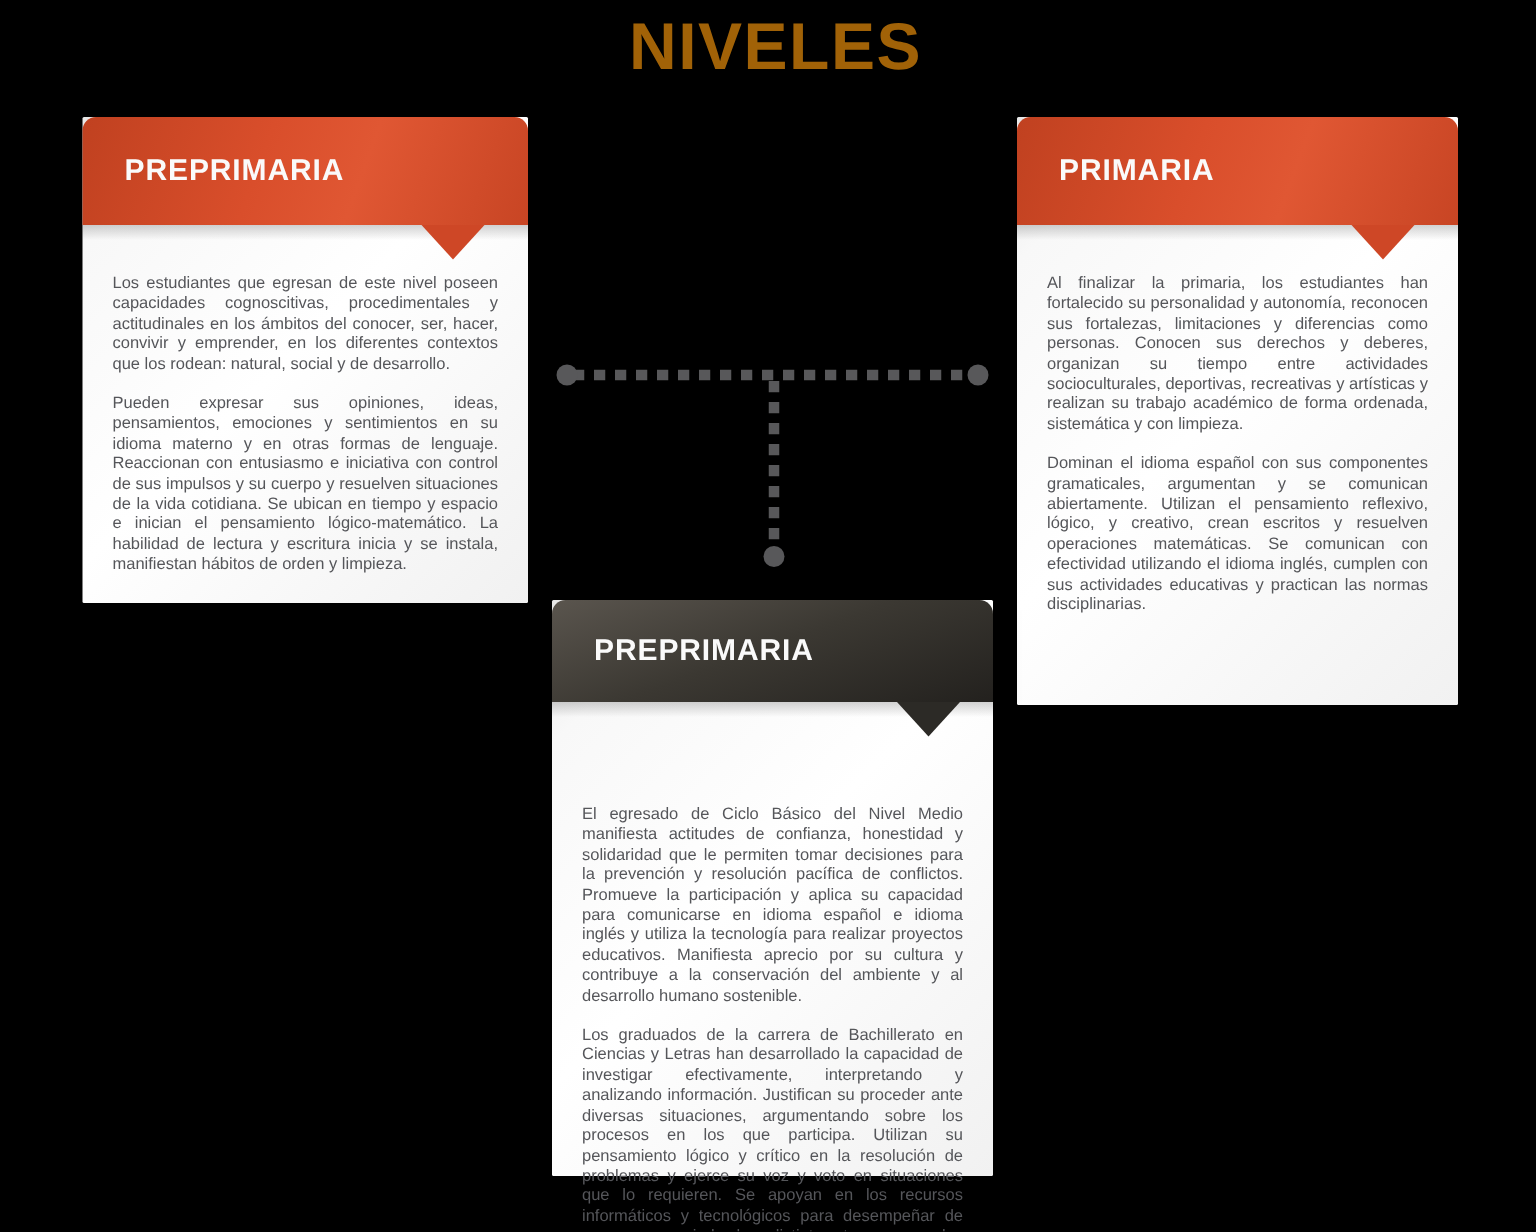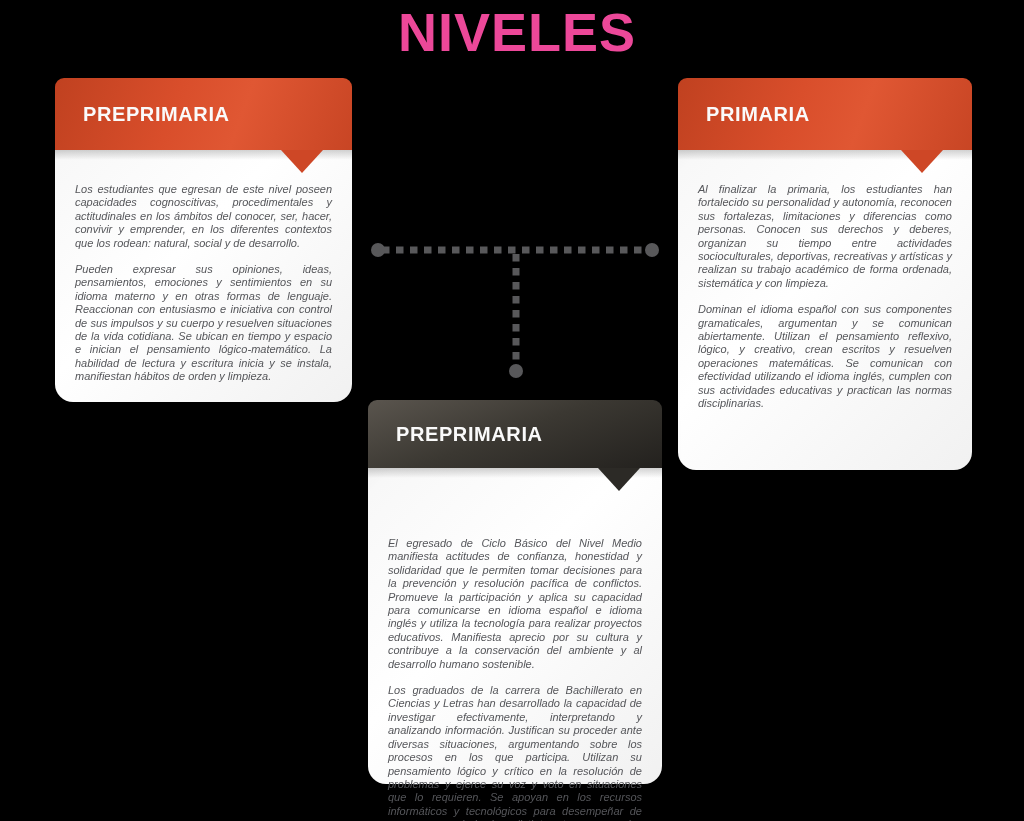--- a/index.html
+++ b/index.html
@@ -16,42 +16,42 @@
     font-family: "Liberation Sans", sans-serif;
   }
 
   
   .diagram-title {
     position: absolute;
     top: 2px;
     left: 10px;
     width: 1014px;
     text-align: center;
-    font-size: 54px;
+    font-size: 44px;
     line-height: 60px;
     font-weight: bold;
     letter-spacing: 1px;
-    color: #ec4899;
+    color: #a16207;
     margin: 0;
   }
 
   
   .connector-svg {
     position: absolute;
     left: 0;
     top: 0;
     width: 1024px;
     height: 821px;
     pointer-events: none;
   }
 
   
   .card {
     position: absolute;
-    border-radius: 18px;
+    border-radius: 1px;
     background: linear-gradient(135deg, #e7e7e7 0%, #f8f8f8 14%, #ffffff 48%, #f1f1f1 100%);
     box-shadow: 0 7px 16px rgba(0,0,0,0.6);
   }
   #card-preprimaria { left: 55px;  top: 78px;  width: 297px; height: 324px; }
   #card-primaria    { left: 678px; top: 78px;  width: 294px; height: 392px; }
   #card-secundaria  { left: 368px; top: 400px; width: 294px; height: 384px; }
 
   .card-header {
     position: absolute;
     top: 0; left: 0; right: 0;
@@ -106,21 +106,21 @@
     padding: 0 20px;
     text-align: justify;
     font-size: 11px;
     line-height: 13.4px;
     color: #55565a;
     box-sizing: border-box;
     hyphens: auto;
   }
   .card--red  .card-body { top: 72px; padding-top: 33px; }
   .card--dark .card-body { top: 68px; padding-top: 21px; margin-top: 48px; }
-  .card-body p { margin: 0 0 13px 0; font-style: italic; }
+  .card-body p { margin: 0 0 13px 0; }
 </style>
 </head>
 <body>
 
 <div class="stage">
 
   <h1 class="diagram-title">NIVELES</h1>
 
   <svg class="connector-svg" viewBox="0 0 1024 821" xmlns="http://www.w3.org/2000/svg">
     <g stroke="#58585a" fill="#58585a">

